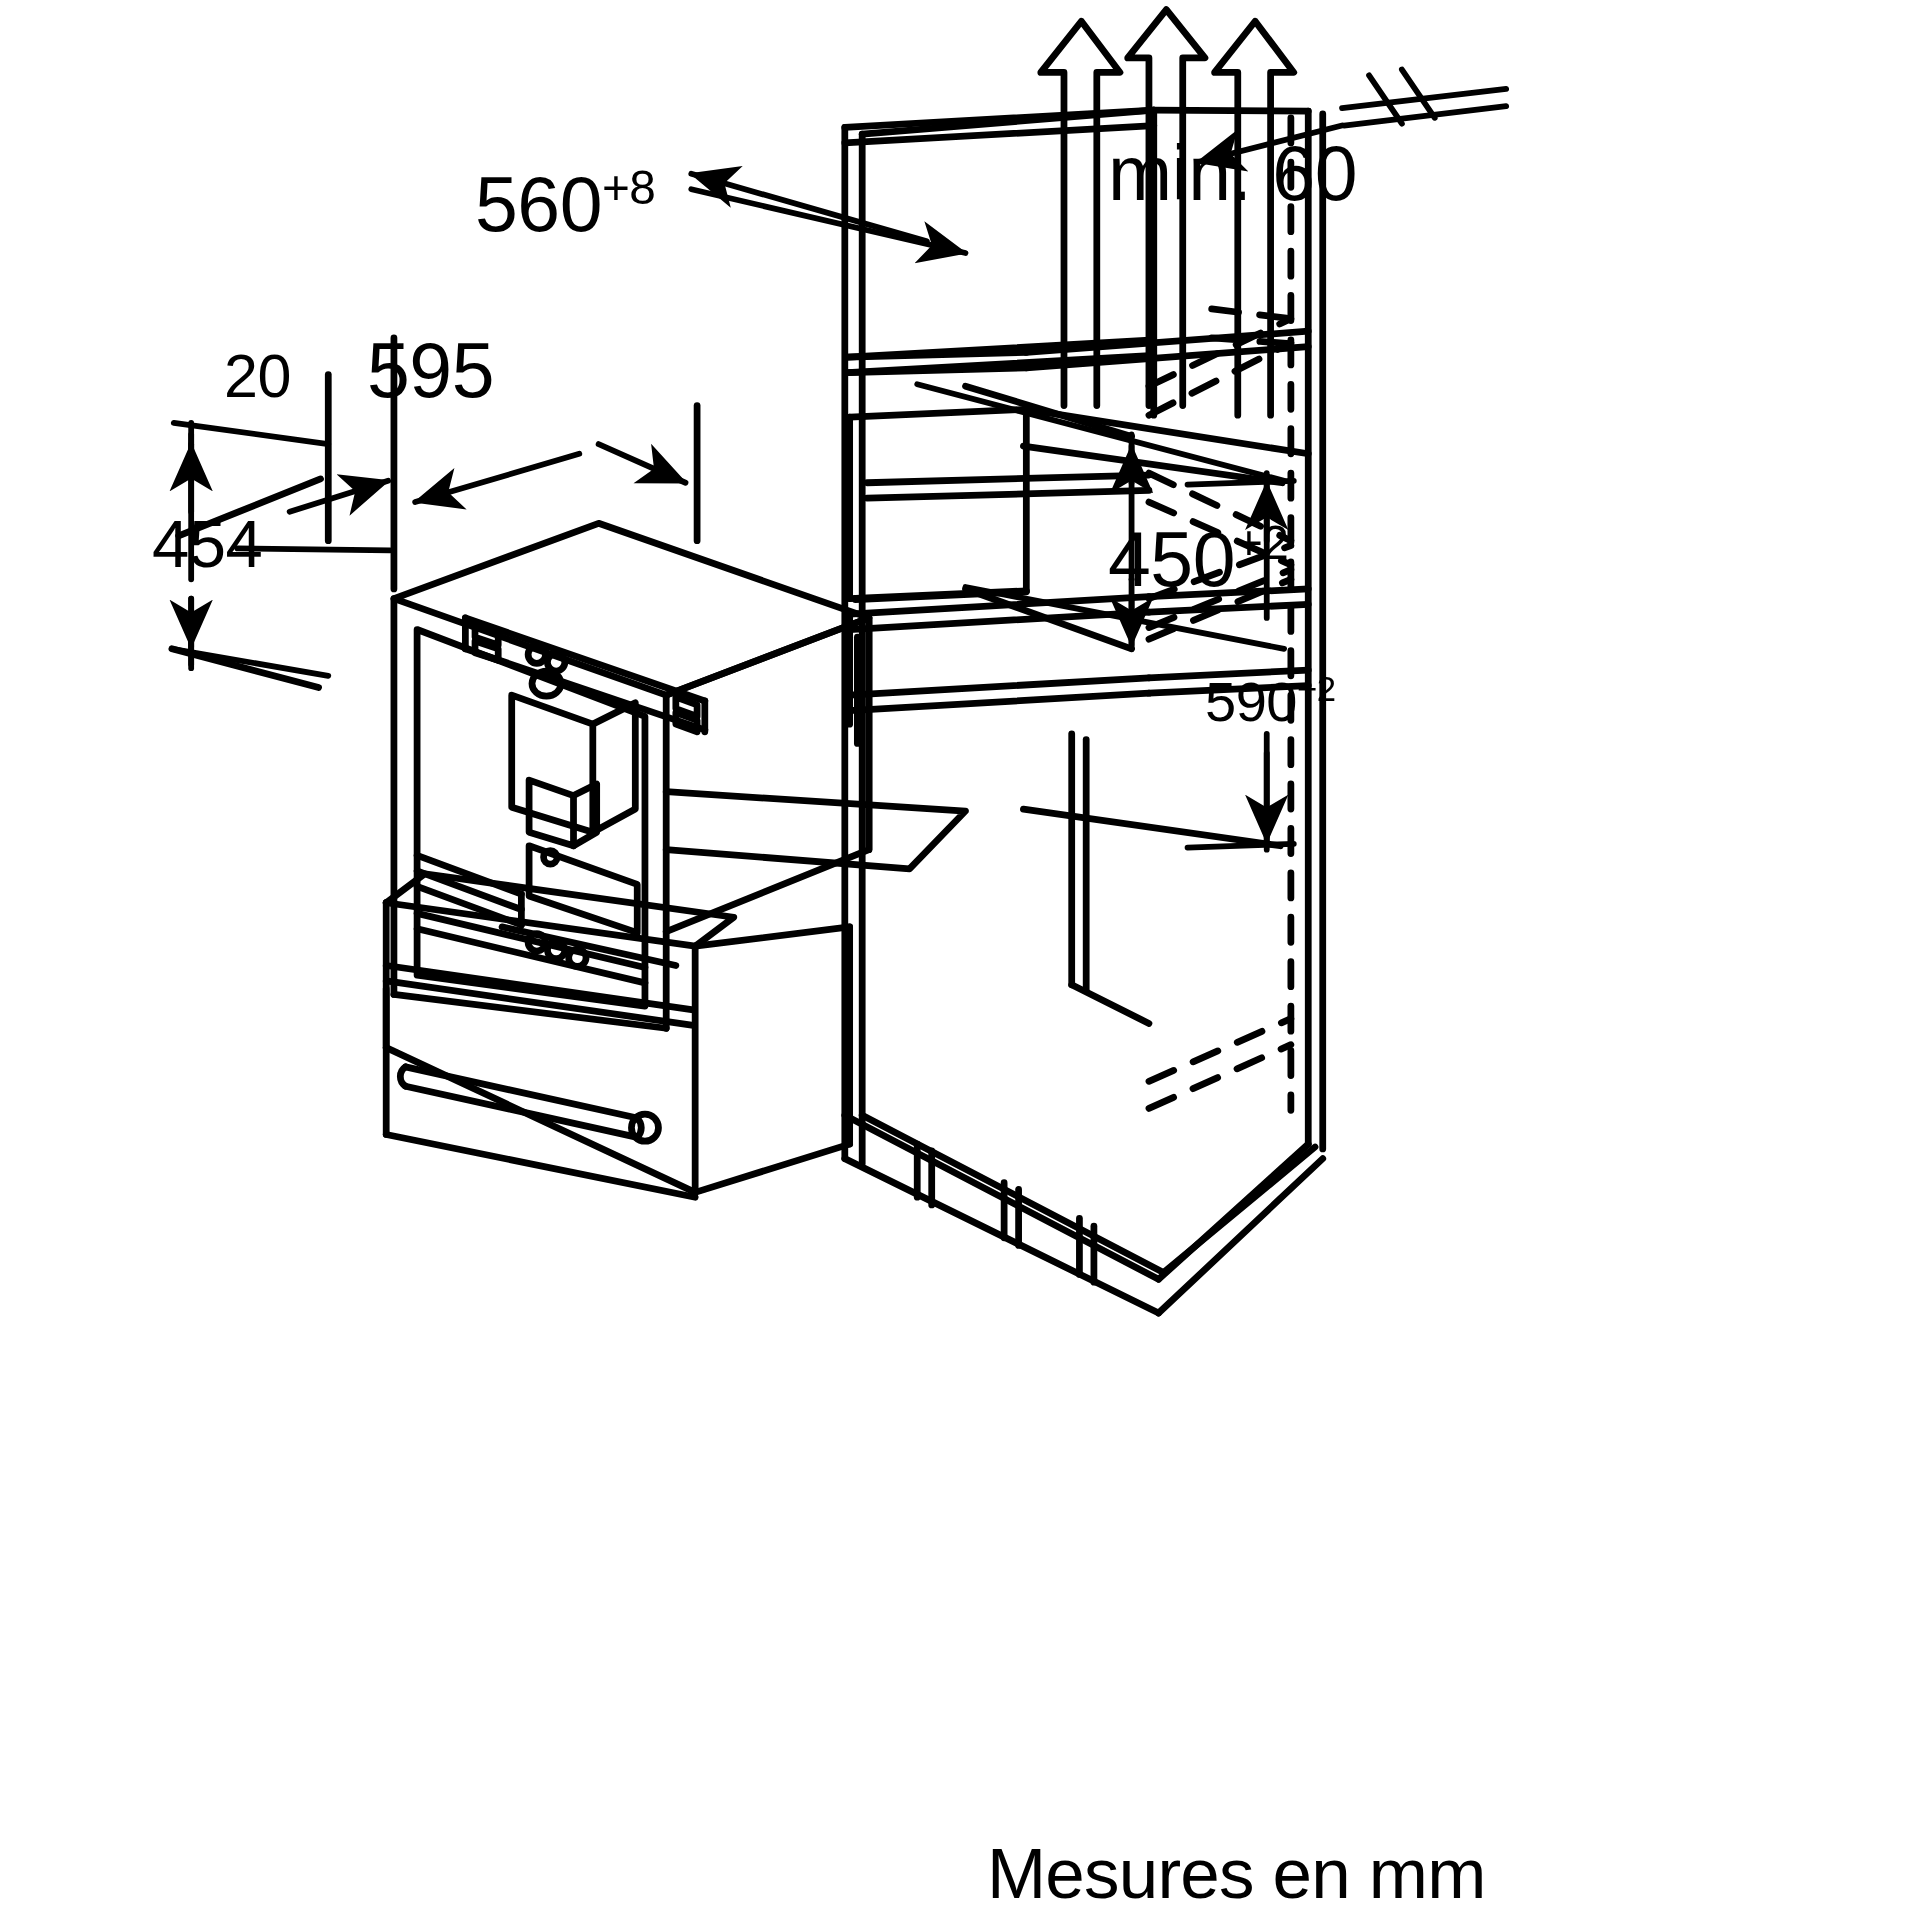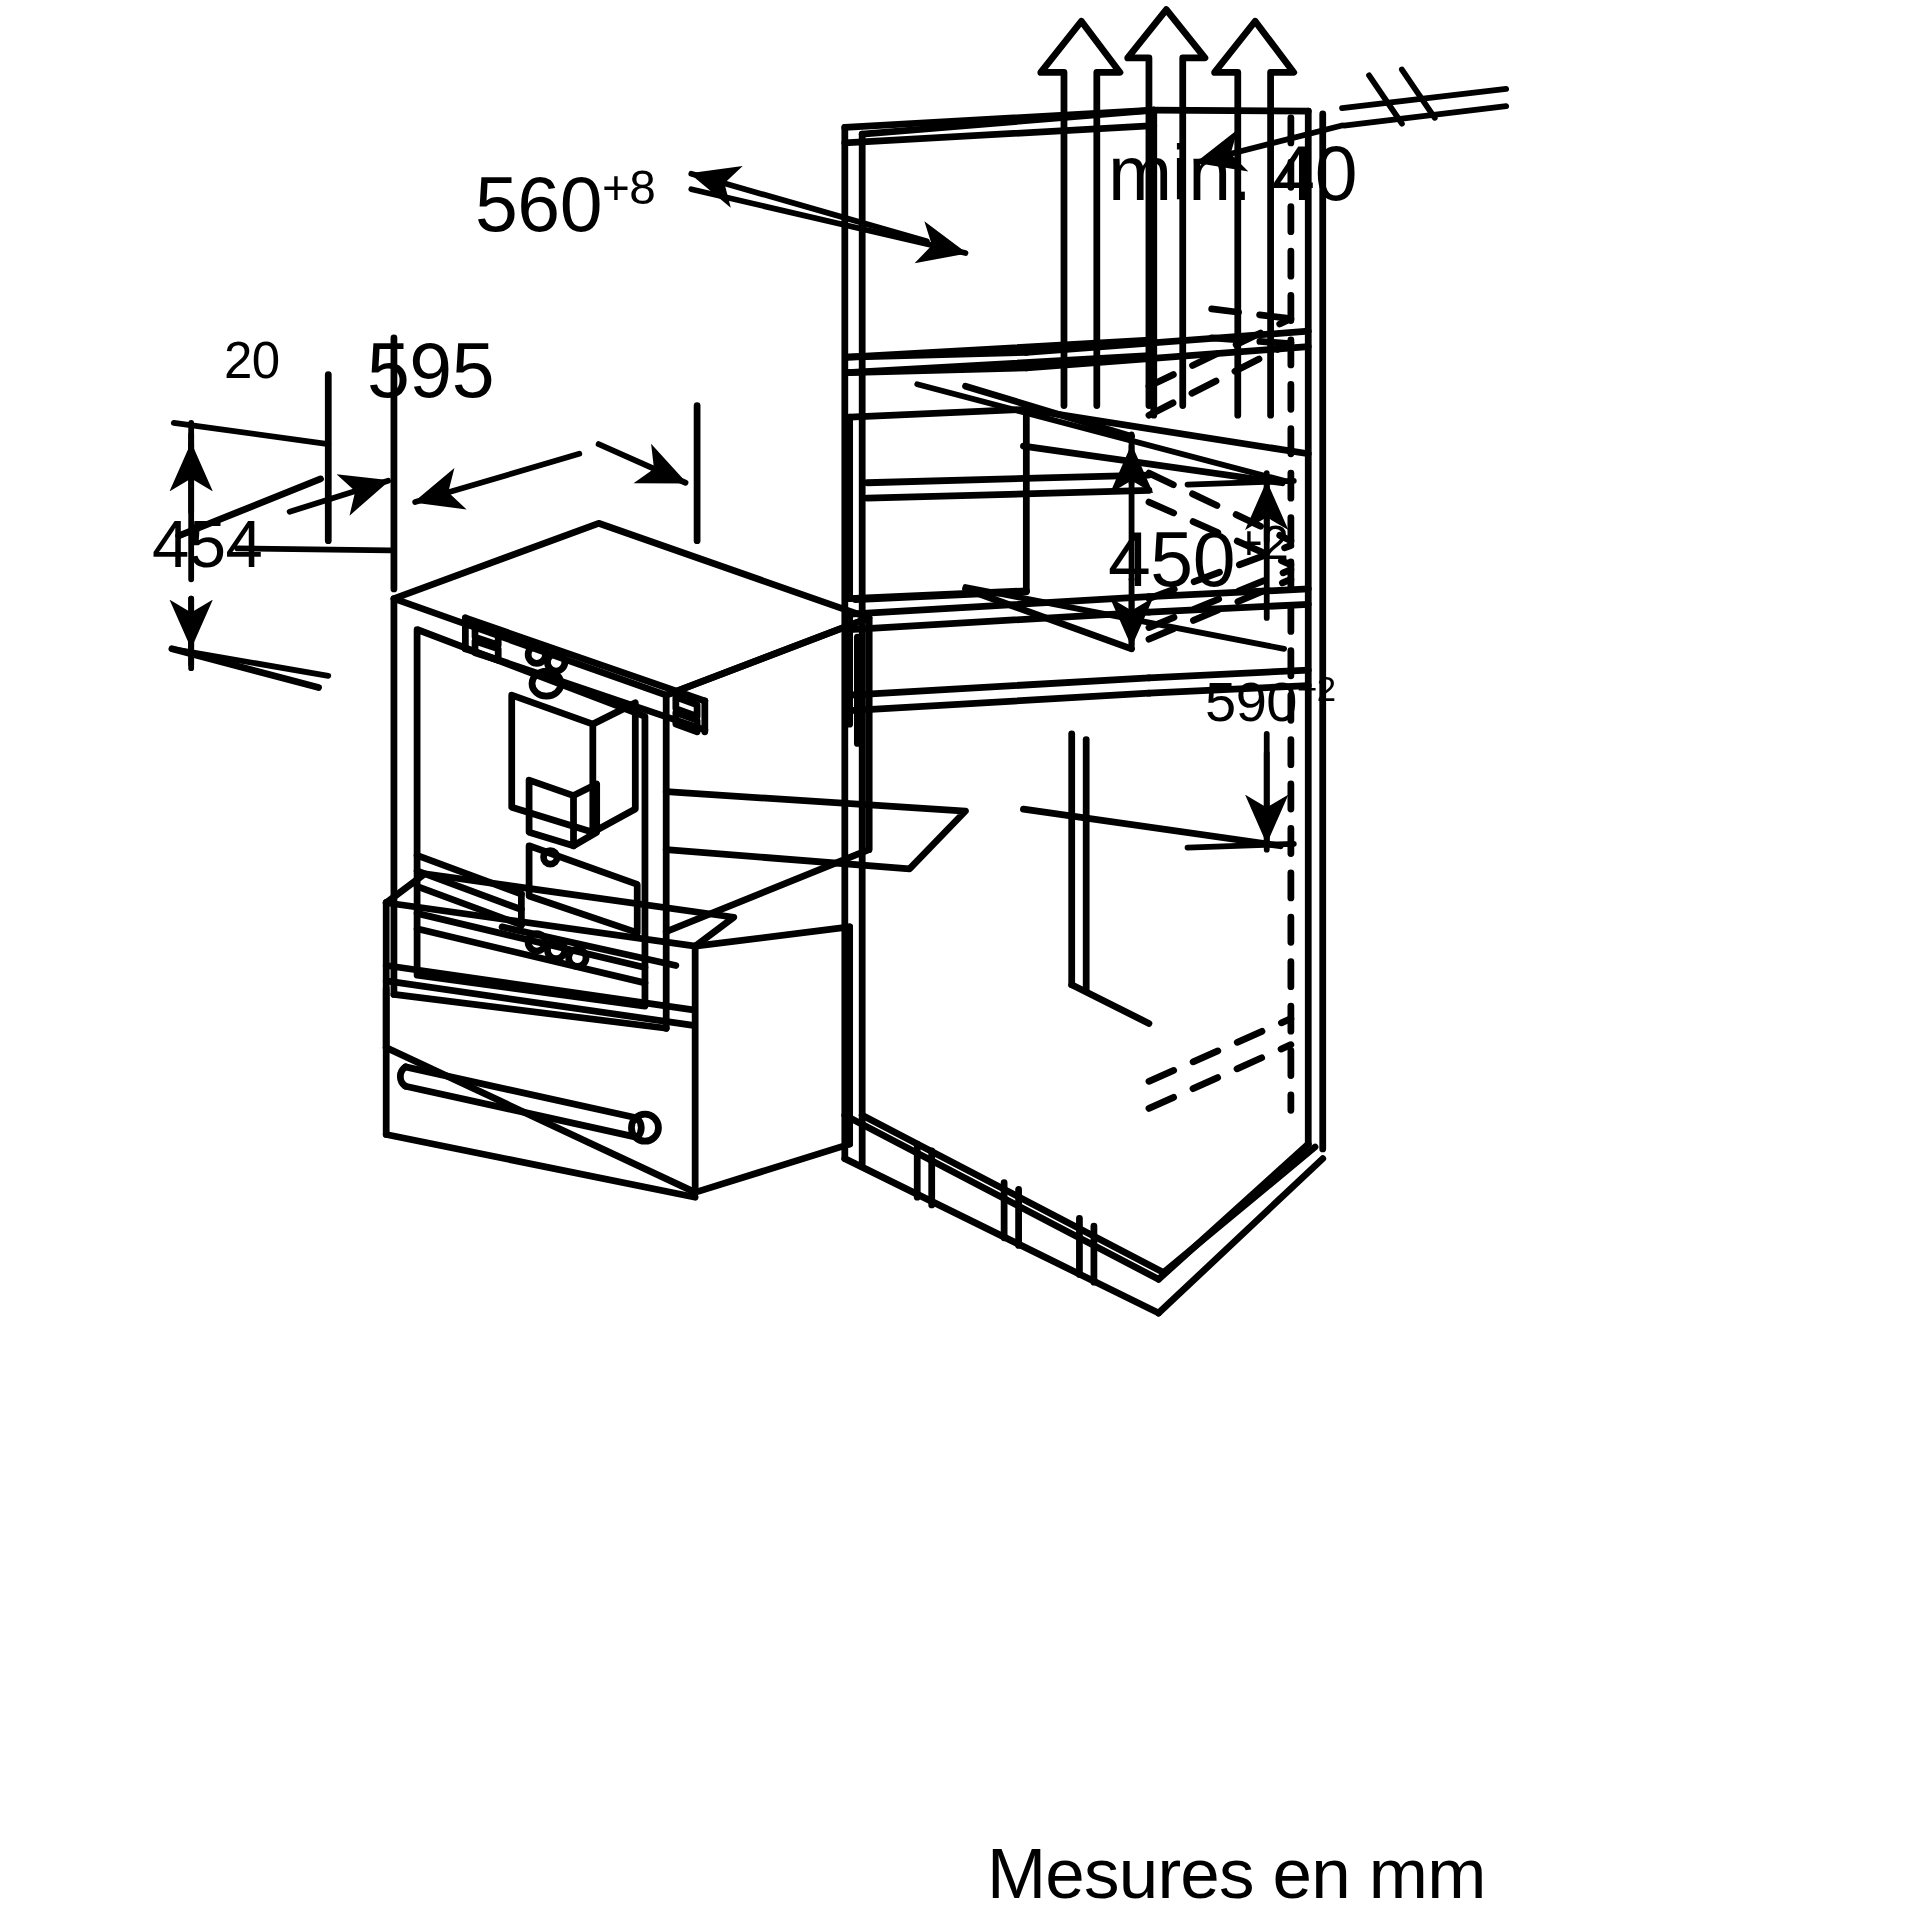--- a/index.html
+++ b/index.html
@@ -324,28 +324,28 @@
       </g>
 
     </g>
   </svg>
 
   <div class="dim-label" style="left:475px; top:164px; font-size:77px;">
     <span>560</span><span class="sup">+8</span>
   </div>
 
   <div class="dim-label" style="left:1108px; top:135px; font-size:77px;">
-    <span>min. 40</span>
+    <span>min. 60</span>
   </div>
 
   <div class="dim-label" style="left:367px; top:332px; font-size:77px;">
     <span>595</span>
   </div>
 
-  <div class="dim-label" style="left:224px; top:335px; font-size:51px;">
+  <div class="dim-label" style="left:224px; top:346px; font-size:61px;">
     <span>20</span>
   </div>
 
   <div class="dim-label" style="left:152px; top:510px; font-size:67px;">
     <span>454</span>
   </div>
 
   <div class="dim-label" style="left:1108px; top:519px; font-size:77px;">
     <span>450</span><span class="sup">+2</span>
   </div>

